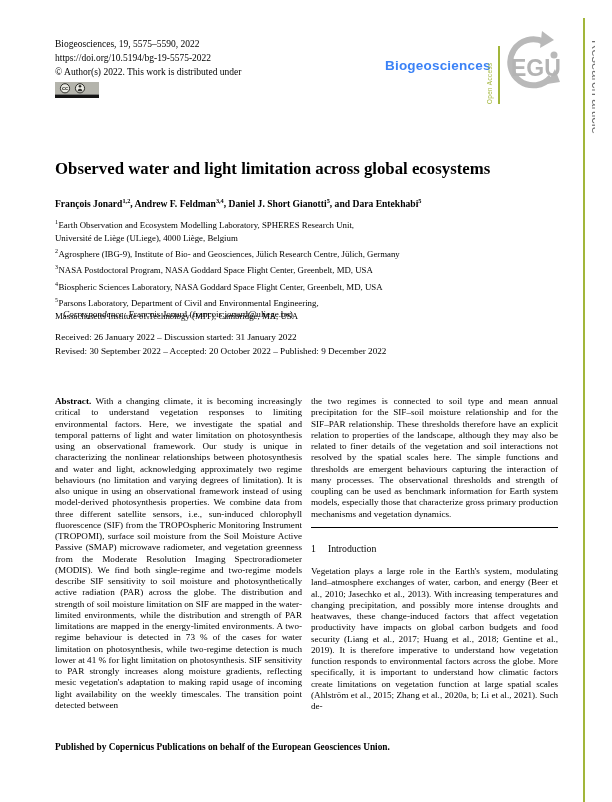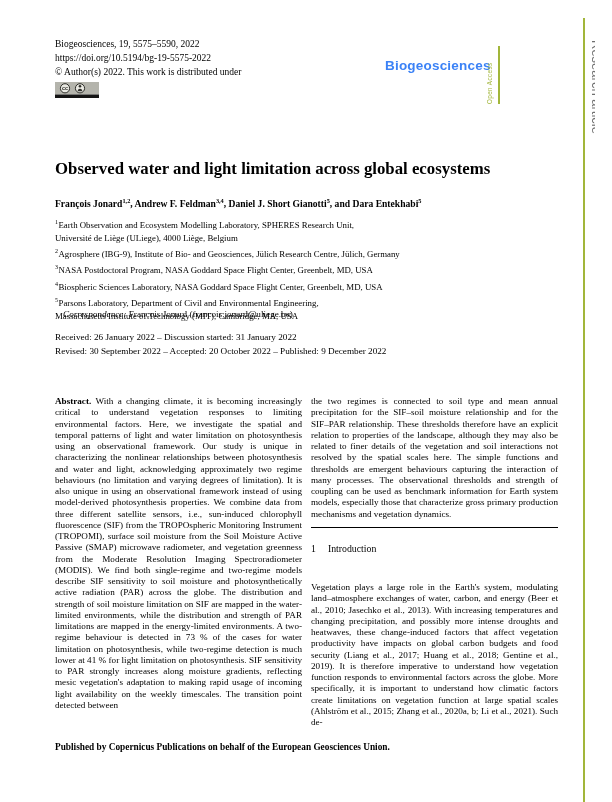--- a/index.html
+++ b/index.html
@@ -35,21 +35,21 @@
   .dates{position:absolute;left:55px;top:331px;width:548px;font-size:9.2px;line-height:13.8px;}
 
   
   .col{position:absolute;top:396px;width:247px;font-size:9.15px;line-height:11.25px;
        text-align:justify;hyphens:auto;-webkit-hyphens:auto;}
   .colL{left:55px;}
   .colR{left:311px;}
   .rule{border:0;border-top:1px solid #000;margin:7px 0 0 0;}
   .h1{margin-top:15px;font-weight:normal;font-size:9.8px;text-align:left;}
   .h1 .num{margin-right:12px;}
-  .introp{margin-top:28px;}
+  .introp{margin-top:12px;}
 
   .footer{position:absolute;left:55px;top:742px;width:548px;font-size:9.3px;font-weight:bold;}
 </style>
 </head>
 <body>
 
 <div class="page">
 
   <div class="hdr">
     <div>Biogeosciences, 19, 5575–5590, 2022</div>
@@ -64,20 +64,29 @@
         <circle cx="25" cy="6.3" r="4.6" fill="#e9e9e2" stroke="#2e2e2a" stroke-width="1"></circle>
         <circle cx="25" cy="4.3" r="1.3" fill="#2e2e2a"></circle>
         <path d="M22.7 9.3 a2.3 2.6 0 0 1 4.6 0 z" fill="#2e2e2a"></path>
       </svg>
     </span>
   </div>
 
   <div class="jname">Biogeosciences</div>
   <div class="oa">Open Access</div>
   <div class="jdiv"></div>
+  <div class="egu">
+    <svg width="58" height="78" viewBox="0 0 58 78">
+      <path d="M41 15 A23 23 0 1 0 48 50" fill="none" stroke="#b9b9b9" stroke-width="6"></path>
+      <polygon points="39,4 51,13 37,21" fill="#b9b9b9"></polygon>
+      <polygon points="52,42 44,57 57,55" fill="#b9b9b9"></polygon>
+      <circle cx="51" cy="28" r="3.5" fill="#b9b9b9"></circle>
+      <text x="8" y="49" font-family="Liberation Sans, sans-serif" font-size="23" font-weight="bold" fill="#b4b4b4">EGU</text>
+    </svg>
+  </div>
 
   <div class="edge"></div>
   <div class="rtype">Research article</div>
 
   <div class="title">Observed water and light limitation across global ecosystems</div>
 
   <div class="authors">
     <span>François Jonard</span><sup>1,2</sup><span>, </span><span>Andrew F. Feldman</span><sup>3,4</sup><span>, </span><span>Daniel J. Short Gianotti</span><sup>5</sup><span>, </span><span>and Dara Entekhabi</span><sup>5</sup>
   </div>
 

